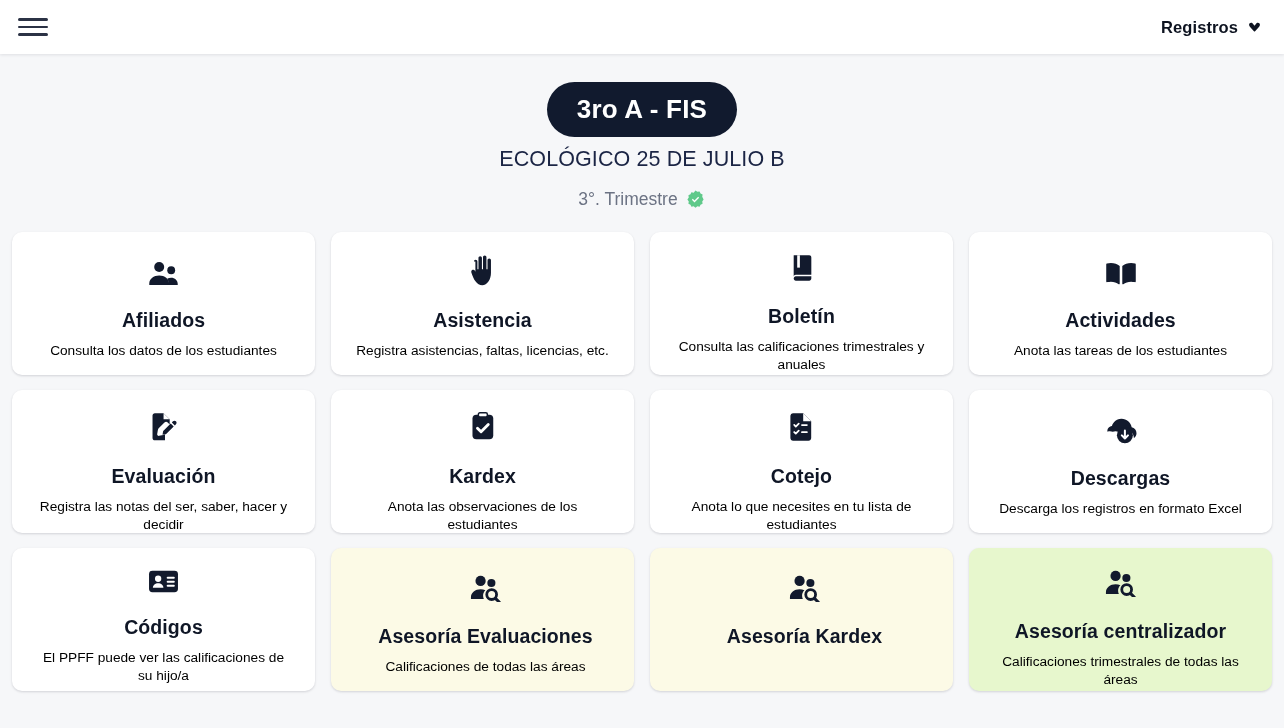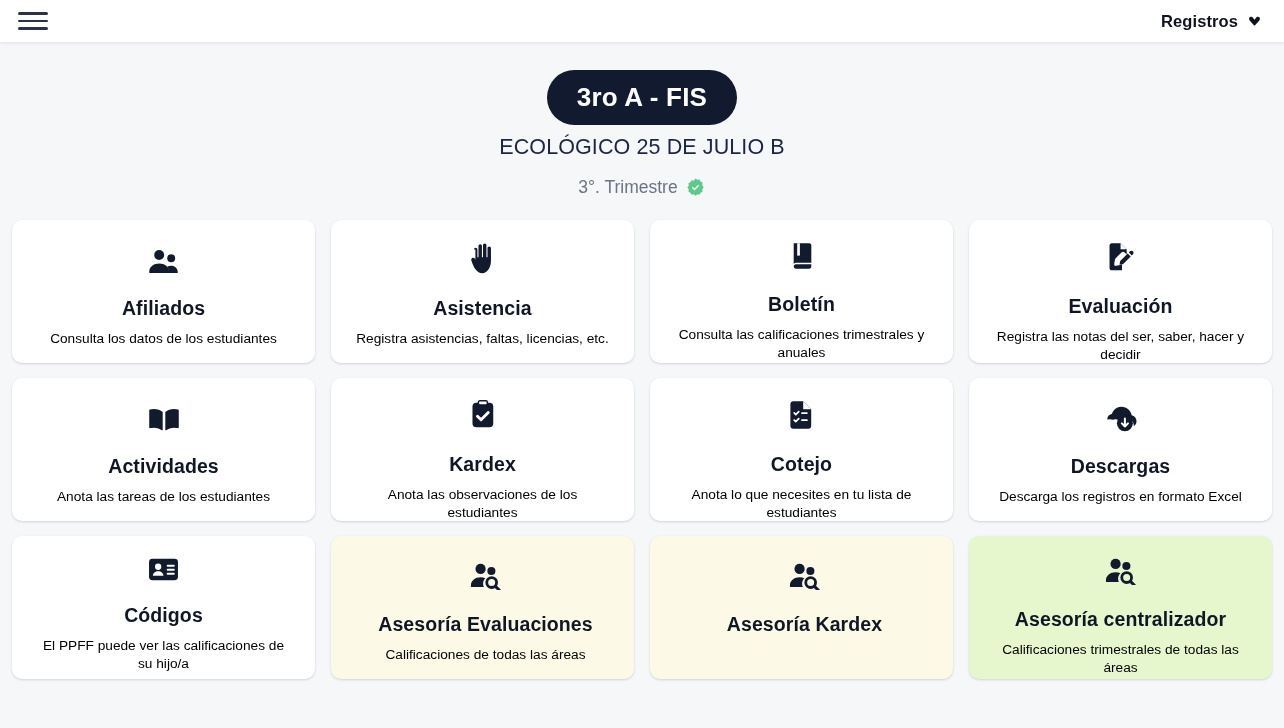--- a/index.html
+++ b/index.html
@@ -13,21 +13,21 @@
   body {
     font-family: "Liberation Sans", sans-serif;
     background: #f6f7f9;
     color: #1b2236;
     -webkit-font-smoothing: antialiased;
   }
 
   
   .topbar {
     position: relative;
-    height: 42px;
+    height: 54px;
     background: #ffffff;
     display: flex;
     align-items: center;
     justify-content: space-between;
     padding: 0 22px 0 18px;
     box-shadow: 0 1px 3px rgba(16, 24, 40, 0.10);
     z-index: 5;
   }
 
   .hamburger {
@@ -230,39 +230,39 @@
           <path d="M6.3 23.9h16.8v2.6c0 1.3-1 2.3-2.3 2.3H6.3c-1.3 0-2.3-1-2.3-2.3 0-1.3 1-2.6 2.3-2.6z"></path>
           <rect x="7.8" y="1.2" width="2.9" height="13.4" fill="#ffffff"></rect>
         </svg>
       </div>
       <div class="card-title">Boletín</div>
       <div class="card-desc">Consulta las calificaciones trimestrales y anuales</div>
     </div>
 
     <div class="card">
       <div class="card-icon">
+        <svg viewBox="0 0 34 26" width="32" height="24" fill="currentColor" aria-hidden="true">
+          <path d="M15.6 4.4C13.2 2.3 9.8 1 6 1c-1.5 0-3 .2-4.3.6-.4.1-.7.5-.7 1v18.2c0 .7.6 1.2 1.3 1 1.2-.3 2.4-.5 3.7-.5 3.4 0 6.4 1.1 8.5 2.8.4.3 1.1 0 1.1-.5z"></path>
+          <path d="M18.4 4.4C20.8 2.3 24.2 1 28 1c1.5 0 3 .2 4.3.6.4.1.7.5.7 1v18.2c0 .7-.6 1.2-1.3 1-1.2-.3-2.4-.5-3.7-.5-3.4 0-6.4 1.1-8.5 2.8-.4.3-1.1 0-1.1-.5z"></path>
+        </svg>
+      </div>
+      <div class="card-title">Actividades</div>
+      <div class="card-desc">Anota las tareas de los estudiantes</div>
+    </div>
+
+    <div class="card">
+      <div class="card-icon">
         <svg viewBox="0 0 30 32" width="28" height="30" fill="currentColor" aria-hidden="true">
           <path d="M5.2 1.2h9.3l6.6 6.6v5.4l-2.1-2.1c-1-1-2.5-1-3.5 0l-6.2 6.2c-.4.4-.7 1-.8 1.6l-.8 4.6c-.2 1.2.8 2.2 2 2l4.6-.8c.6-.1 1.2-.4 1.6-.8l.2-.2v6.6H5.2c-1.4 0-2.5-1.1-2.5-2.5V3.7c0-1.4 1.1-2.5 2.5-2.5z"></path>
           <path d="M14.5 1.2l6.6 6.6h-6.6z" fill="#ffffff"></path>
           <path d="M24.6 9.9c.9-.9 2.3-.9 3.2 0s.9 2.3 0 3.2l-1.2 1.2-3.2-3.2zM22.2 12.3l3.2 3.2-7.8 7.8c-.2.2-.5.4-.8.4l-3.4.6.6-3.4c.1-.3.2-.6.4-.8z"></path>
         </svg>
       </div>
       <div class="card-title">Evaluación</div>
       <div class="card-desc">Registra las notas del ser, saber, hacer y decidir</div>
-    </div>
-
-    <div class="card">
-      <div class="card-icon">
-        <svg viewBox="0 0 34 26" width="32" height="24" fill="currentColor" aria-hidden="true">
-          <path d="M15.6 4.4C13.2 2.3 9.8 1 6 1c-1.5 0-3 .2-4.3.6-.4.1-.7.5-.7 1v18.2c0 .7.6 1.2 1.3 1 1.2-.3 2.4-.5 3.7-.5 3.4 0 6.4 1.1 8.5 2.8.4.3 1.1 0 1.1-.5z"></path>
-          <path d="M18.4 4.4C20.8 2.3 24.2 1 28 1c1.5 0 3 .2 4.3.6.4.1.7.5.7 1v18.2c0 .7-.6 1.2-1.3 1-1.2-.3-2.4-.5-3.7-.5-3.4 0-6.4 1.1-8.5 2.8-.4.3-1.1 0-1.1-.5z"></path>
-        </svg>
-      </div>
-      <div class="card-title">Actividades</div>
-      <div class="card-desc">Anota las tareas de los estudiantes</div>
     </div>
 
     <div class="card">
       <div class="card-icon">
         <svg viewBox="0 0 26 32" width="24" height="30" fill="currentColor" aria-hidden="true">
           <rect x="1.6" y="2.6" width="22.5" height="26.6" rx="4.2"></rect>
           <rect x="8" y="0.6" width="9.7" height="4.6" rx="1.6" fill="#ffffff" stroke="currentColor" stroke-width="1.6"></rect>
           <path d="M7 17.3l3.9 3.9 7.8-7.8" fill="none" stroke="#ffffff" stroke-width="3.1" stroke-linecap="round" stroke-linejoin="round"></path>
         </svg>
       </div>

